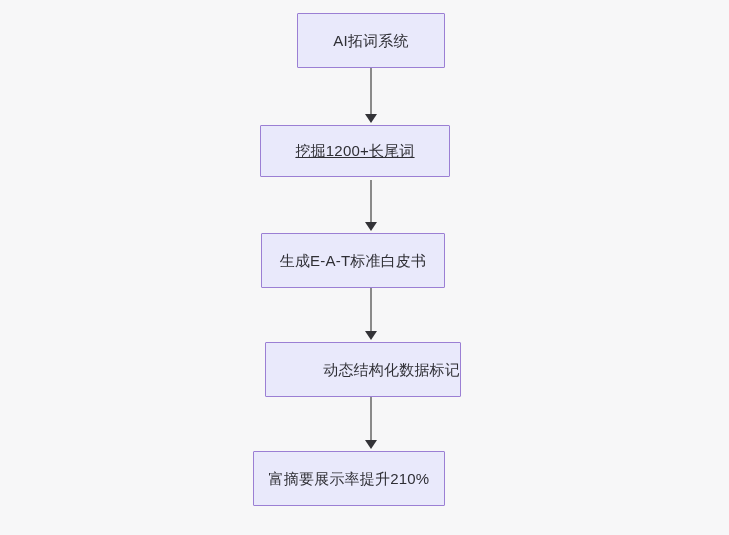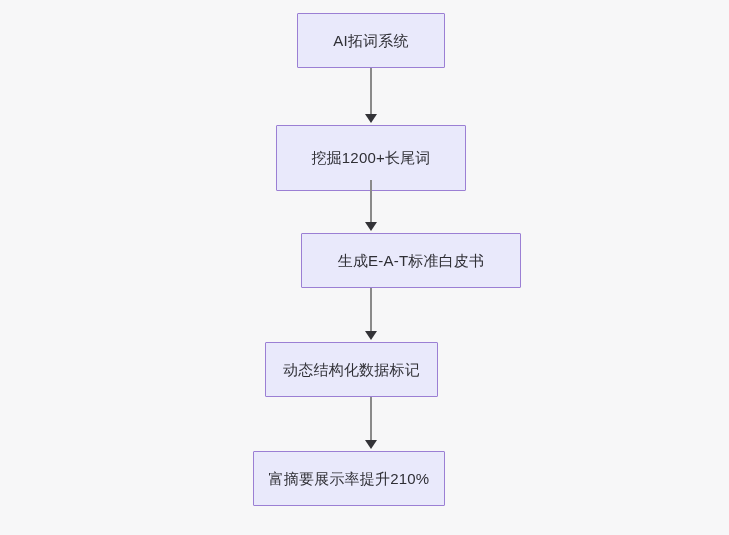--- a/index.html
+++ b/index.html
@@ -39,23 +39,23 @@
     user-select: none;
   }
 
   .node-label {
     display: block;
     text-align: center;
   }
 
   
   .node-0 { left: 297px; top: 13px;  width: 148px; height: 55px; }
-  .node-1 { left: 276px; top: 125px; width: 190px; height: 66px; }
-  .node-2 { left: 261px; top: 233px; width: 220px; height: 55px; margin-left: 40px; }
-  .node-3 { left: 265px; top: 342px; width: 173px; height: 55px; }
+  .node-1 { left: 260px; top: 125px; width: 190px; height: 52px; text-decoration: underline; }
+  .node-2 { left: 261px; top: 233px; width: 184px; height: 55px; }
+  .node-3 { left: 265px; top: 342px; width: 196px; height: 55px; justify-content: flex-end; }
   .node-4 { left: 253px; top: 451px; width: 192px; height: 55px; }
 
   
   .flow-connector {
     position: absolute;
     left: 370px;
     width: 2px;
     background: #8a8a8a;
   }
   .flow-arrowhead {

